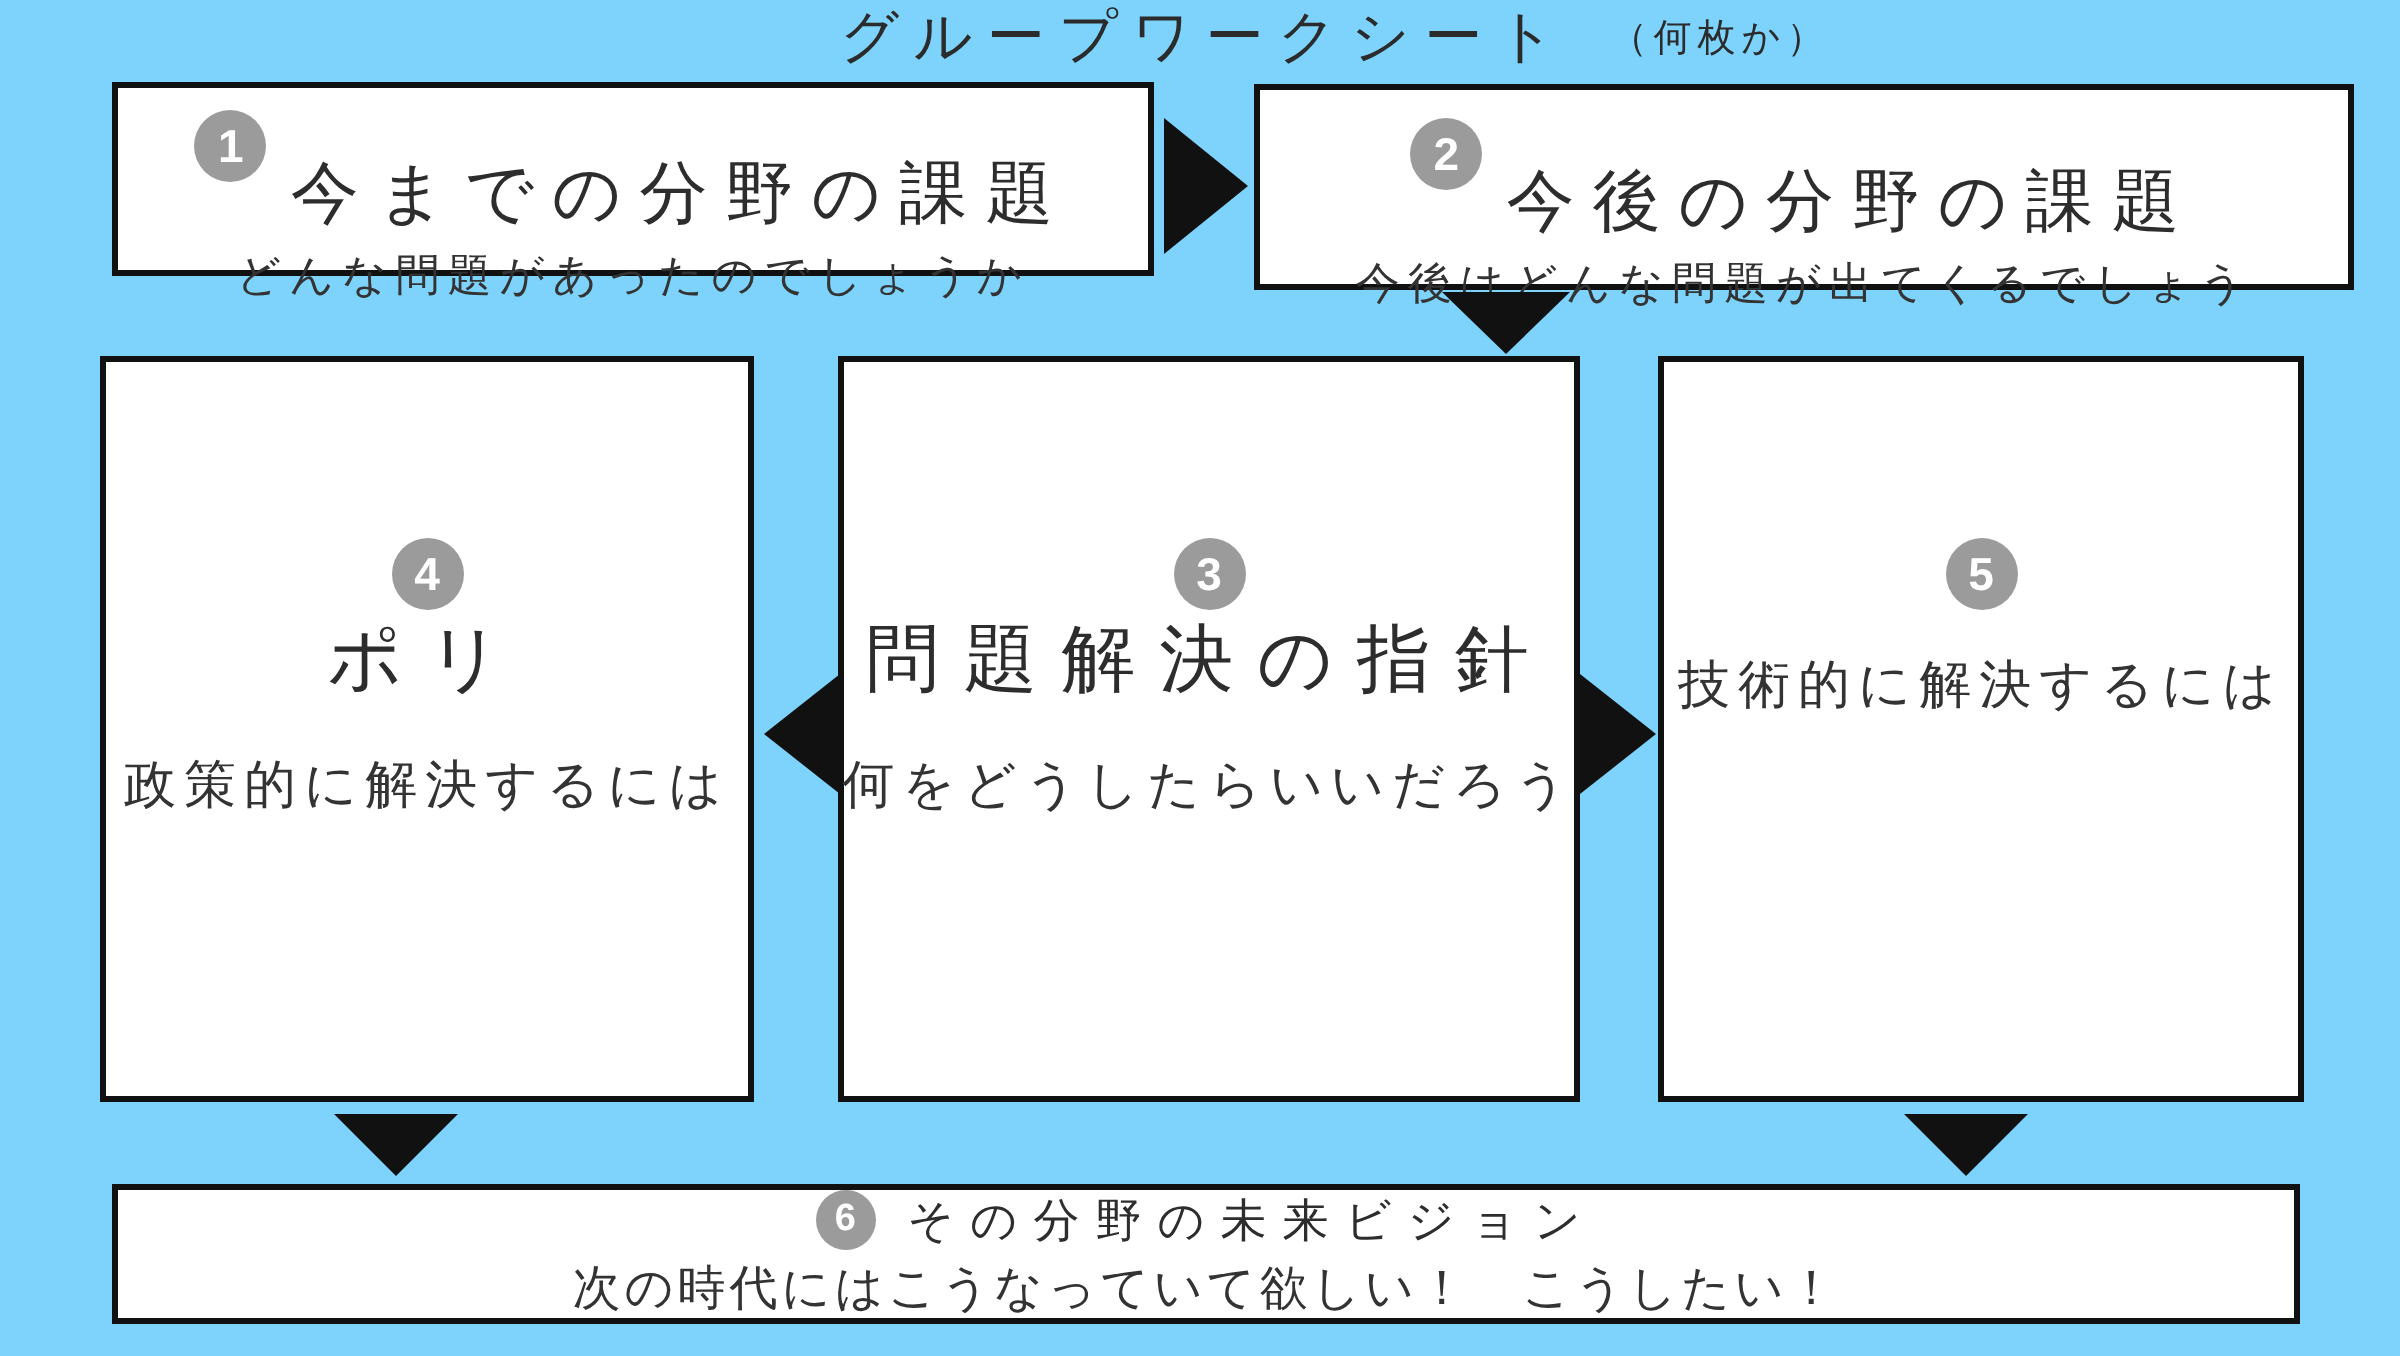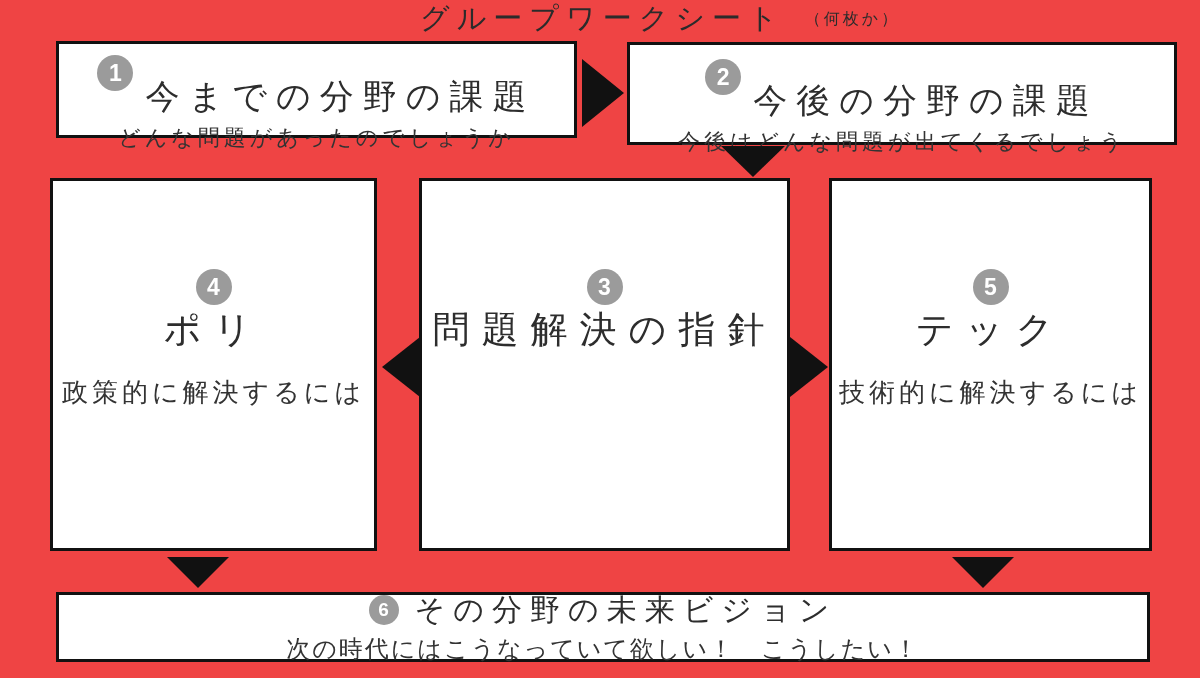--- a/index.html
+++ b/index.html
@@ -1,26 +1,26 @@
 <!DOCTYPE html>
 <html><head>
 <meta charset="utf-8">
 <style>
   html,body { margin:0; padding:0; background:#ffffff; }
   .stage {
-    position:relative; width:1200px; height:678px; background:#ef4444;
+    position:relative; width:1200px; height:678px; background:#7dd3fc;
     font-family:"Liberation Sans","DejaVu Sans",sans-serif; color:#2d2d2d;
     overflow:hidden;
   }
   .title-wrap {
     position:absolute; left:420px; top:0; height:38px;
     display:flex; align-items:center; gap:20px; white-space:nowrap;
   }
   .title-main { font-size:29px; letter-spacing:7px; color:#2b2b2b; }
-  .title-note { font-size:16px; letter-spacing:3px; color:#2b2b2b; }
+  .title-note { font-size:19px; letter-spacing:3px; color:#2b2b2b; }
 
   .box {
     position:absolute; background:#ffffff; border:3px solid #111111;
     box-sizing:border-box; display:flex; flex-direction:column;
     align-items:center; justify-content:center; white-space:nowrap;
   }
   .box1 { left:56px;  top:41px;  width:521px;  height:97px; }
   .box2 { left:627px; top:42px;  width:550px;  height:103px; }
   .box4 { left:50px;  top:178px; width:327px;  height:373px; }
   .box3 { left:419px; top:178px; width:371px;  height:373px; }
@@ -39,21 +39,21 @@
   .box1 .box-sub, .box2 .box-sub { font-size:22px; letter-spacing:4px; margin-top:3px; color:#333; }
 
   
   .box-mid { justify-content:flex-start; padding-top:88px; }
   .box-mid .num-circle { width:36px; height:36px; font-size:23px; }
   .box-mid .mid-title { font-size:37px; letter-spacing:12px; margin-top:0; color:#2d2d2d; }
   .box-mid .mid-sub { font-size:26px; letter-spacing:4px; margin-top:20px; color:#333; }
 
   
   .box6 .num-circle { width:30px; height:30px; font-size:19px; margin-right:16px; }
-  .box6 .box-title { font-size:30px; letter-spacing:8px; color:#2d2d2d; }
+  .box6 .box-title { font-size:23px; letter-spacing:8px; color:#2d2d2d; }
   .box6 .box-sub { font-size:24px; letter-spacing:2px; margin-top:2px; color:#333; }
 
   
   .arrow { position:absolute; width:0; height:0; }
   .arrow-r1 { left:582px; top:59px;
     border-top:34px solid transparent; border-bottom:34px solid transparent;
     border-left:42px solid #111111; }
   .arrow-da { left:721px; top:146px;
     border-left:32px solid transparent; border-right:32px solid transparent;
     border-top:31px solid #111111; }
@@ -104,27 +104,27 @@
     <span class="num-circle">4</span>
     <div class="mid-title">ポリ</div>
     <div class="mid-sub">政策的に解決するには</div>
   </div>
 
   <div class="arrow arrow-l"></div>
 
   <div class="box box-mid box3">
     <span class="num-circle">3</span>
     <div class="mid-title">問題解決の指針</div>
+    <div class="mid-sub">何をどうしたらいいだろう</div>
   </div>
 
   <div class="arrow arrow-r2"></div>
 
   <div class="box box-mid box5">
     <span class="num-circle">5</span>
-    <div class="mid-title">テック</div>
     <div class="mid-sub">技術的に解決するには</div>
   </div>
 
   <div class="arrow arrow-db"></div>
   <div class="arrow arrow-dc"></div>
 
   <div class="box box6">
     <div class="head-row">
       <span class="num-circle">6</span>
       <span class="box-title">その分野の未来ビジョン</span>

